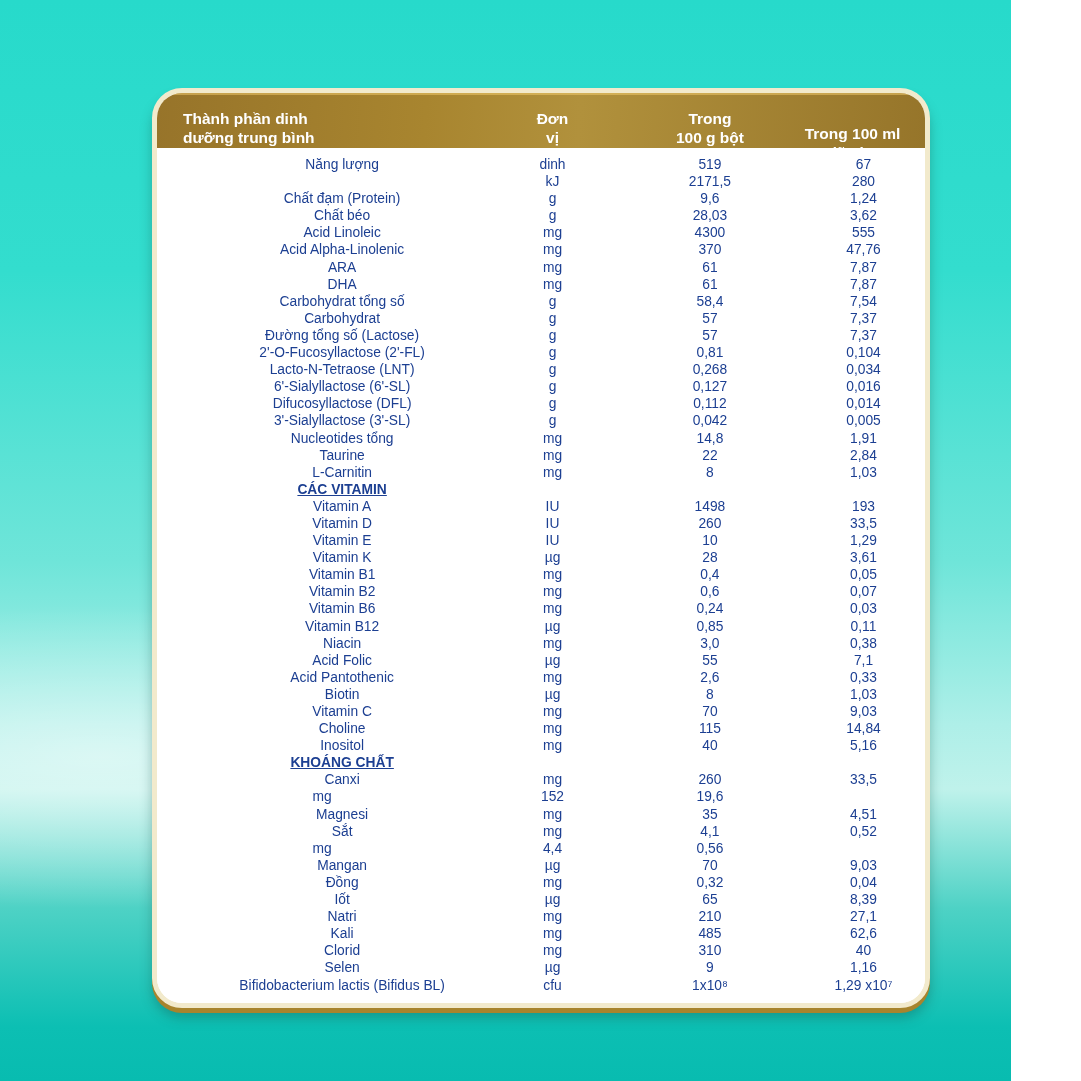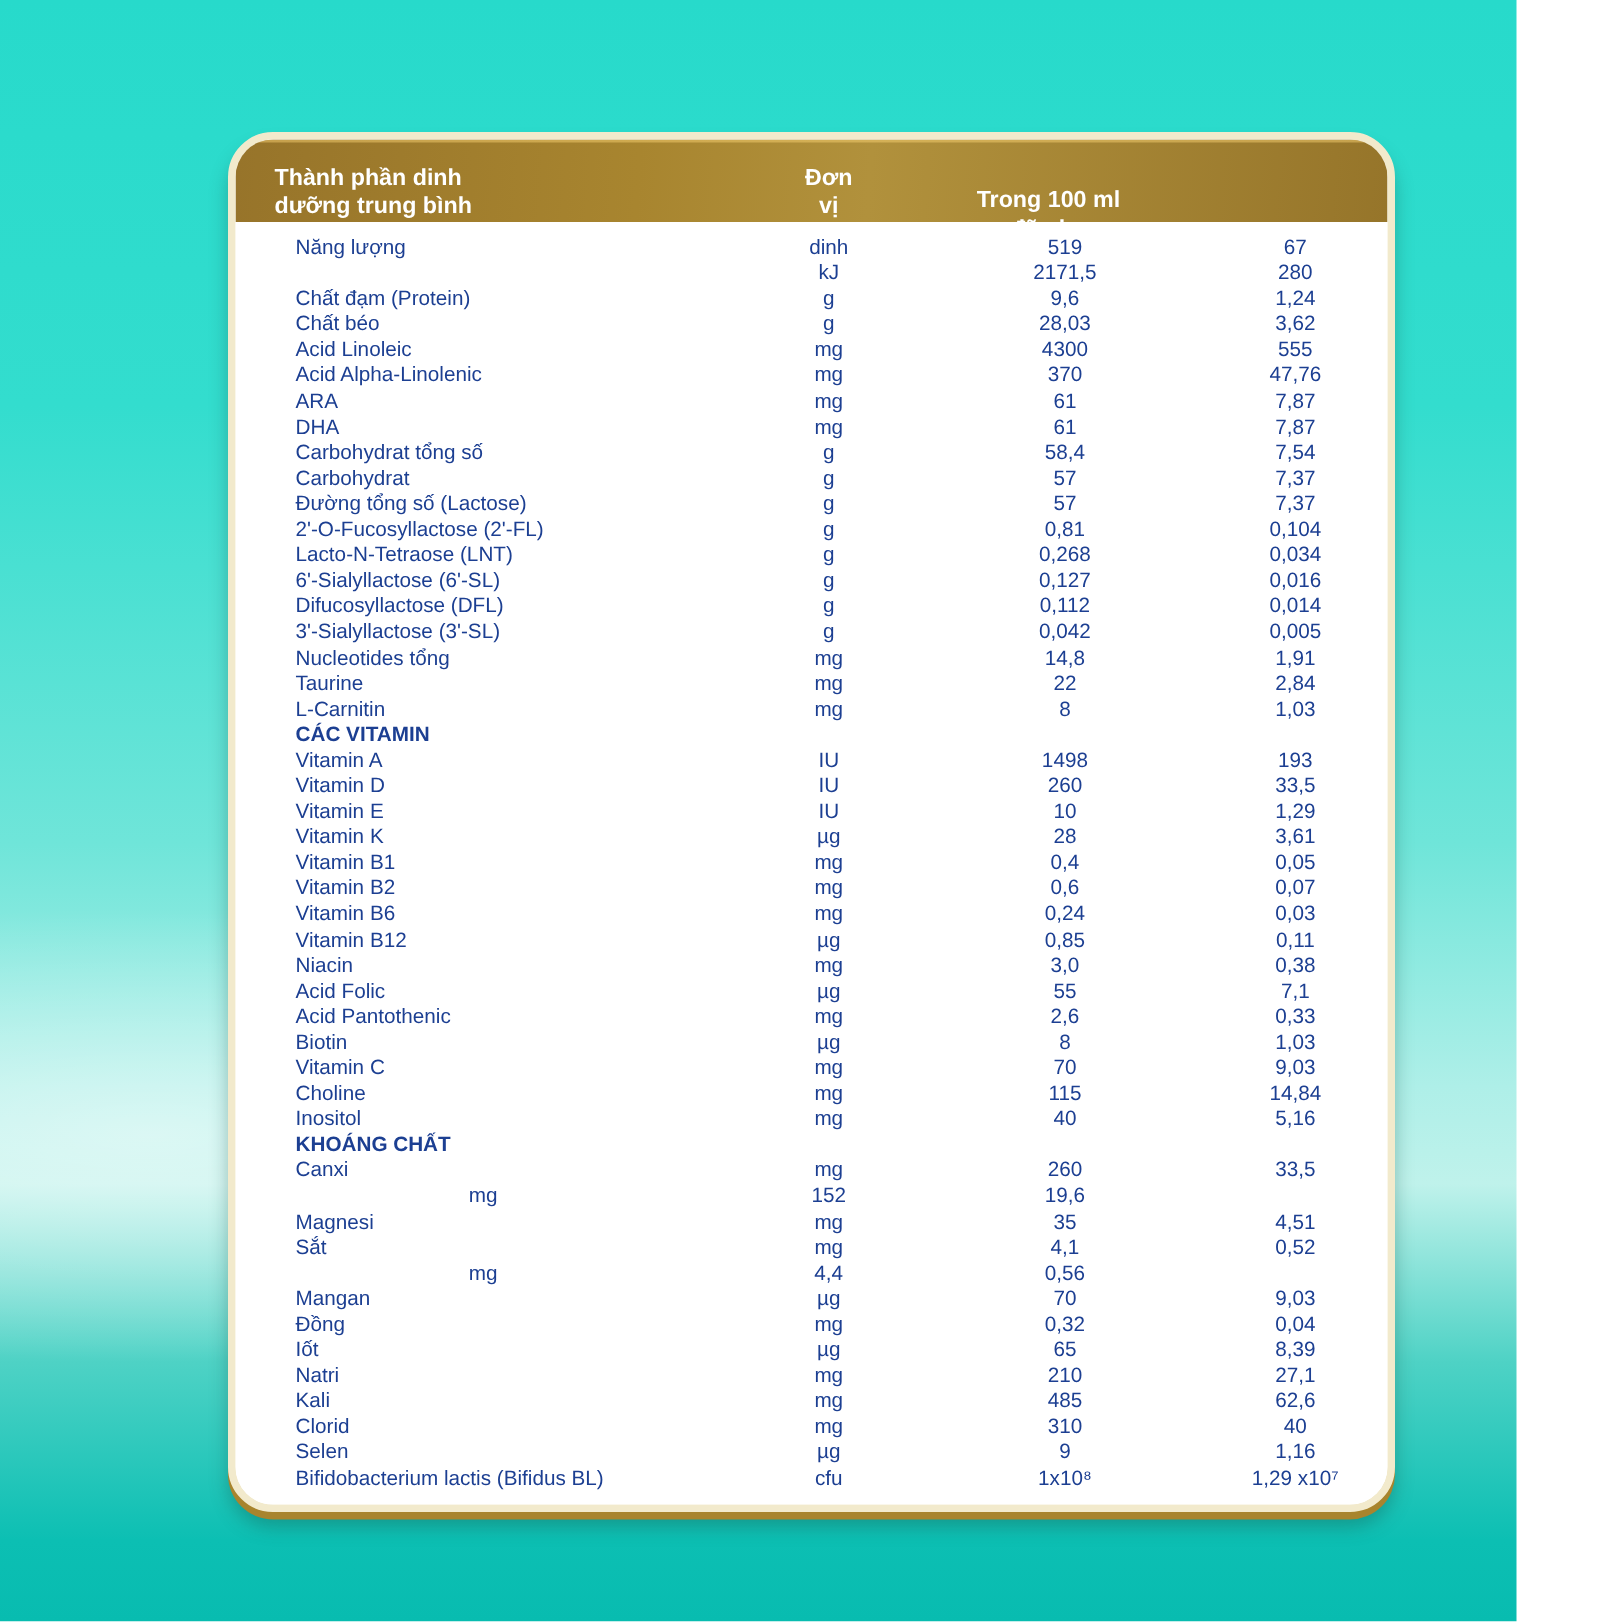--- a/index.html
+++ b/index.html
@@ -59,35 +59,37 @@
     background: #ffffff;
   }
   .row {
     display: grid;
     grid-template-columns: 43% 17% 24% 16%;
     font-size: 13.8px;
     line-height: 17.1px;
     color: #1c3f92;
   }
   .row .c { overflow: visible; }
-  .row .name { padding-left: 40px; text-align: left; }
+  .row .name { padding-left: 40px; text-align: center; }
   .row .unit, .row .v1, .row .v2 { text-align: center; }
   .row .v2 { }
-  .row.section .name { font-weight: bold; }
+  .row.section .name { font-weight: bold; text-decoration: underline; }
 </style>
 </head>
 <body>
 
 <div class="bg">
   <div class="card">
     <div class="card-header">
       <div class="hc c1">Thành phần dinh
 dưỡng trung bình</div>
       <div class="hc c2">Đơn
 vị</div>
+      <div class="hc c3">Trong
+100 g bột</div>
       <div class="hc c4">Trong 100 ml
 đã pha</div>
     </div>
     <div class="card-body">
   <div class="row">
     <span class="c name">Năng lượng</span>
     <span class="c unit">dinh</span>
     <span class="c v1">519</span>
     <span class="c v2">67</span>
   </div>

